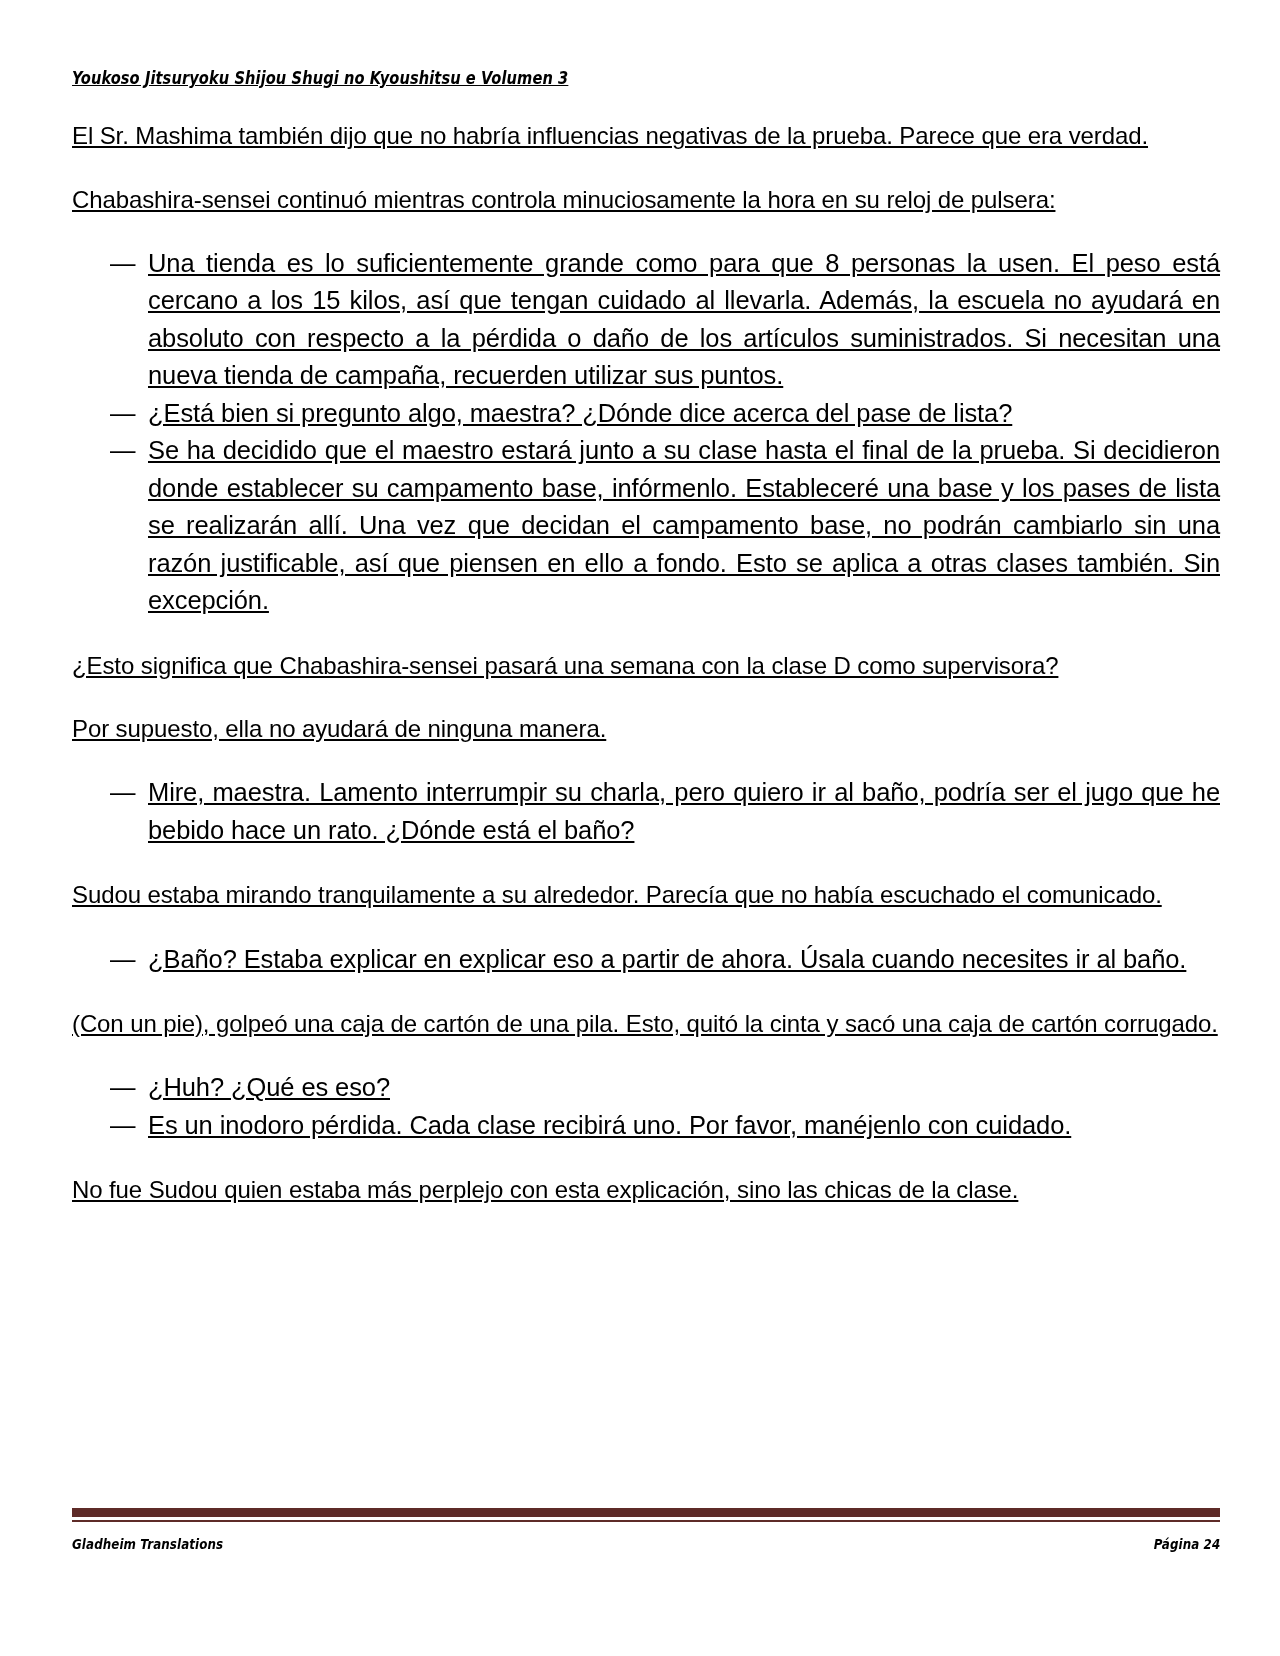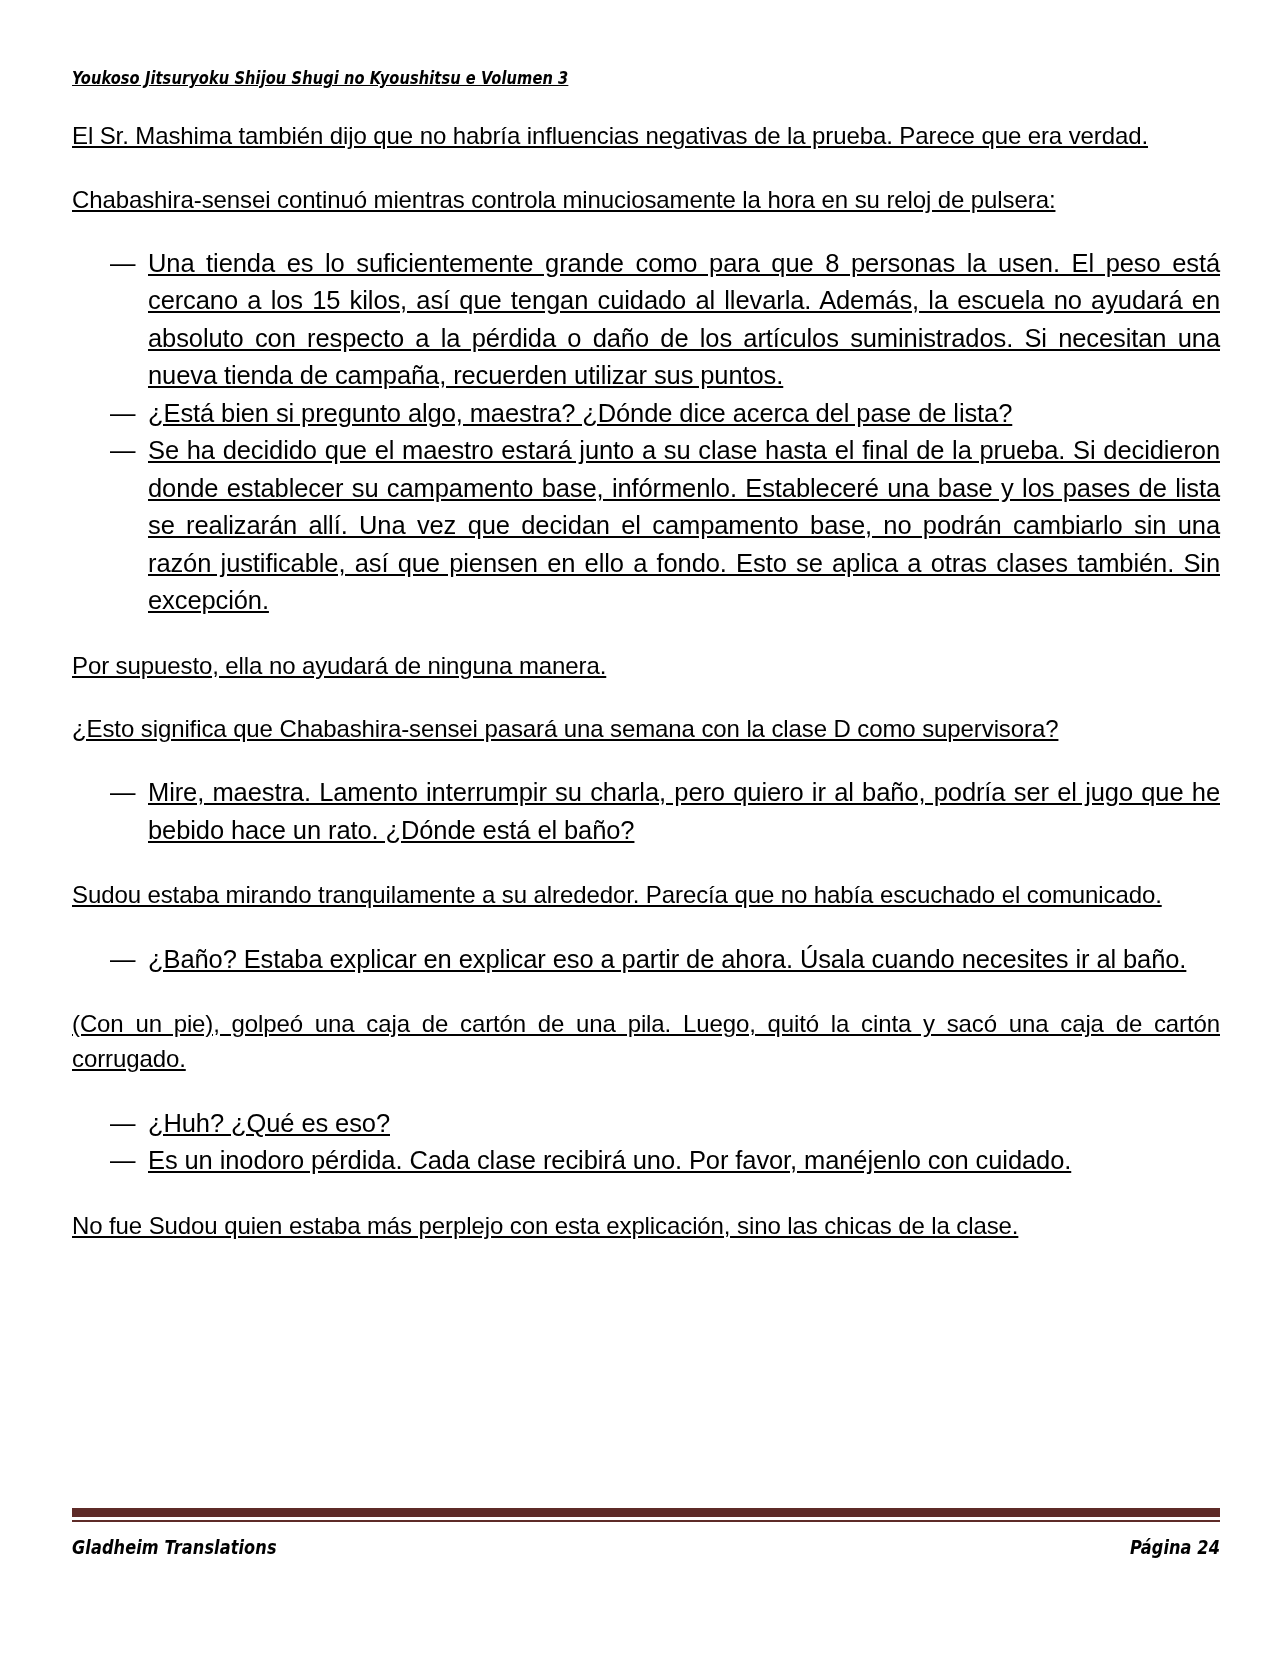--- a/index.html
+++ b/index.html
@@ -108,21 +108,21 @@
     width: 100%;
   }
   .footer-row {
     display: flex;
     justify-content: space-between;
     align-items: flex-start;
     margin-top: 14px;
     font-family: "DejaVu Sans", sans-serif;
     font-weight: bold;
     font-style: italic;
-    font-size: 19px;
+    font-size: 14px;
     letter-spacing: 0.1px;
   }
   .footer-left, .footer-right {
     white-space: nowrap;
     transform: scaleX(0.85);
   }
   .footer-left { transform-origin: left center; }
   .footer-right { transform-origin: right center; }
 </style>
 </head>
@@ -148,41 +148,41 @@
         <li class="single">
           <span class="dash">—</span>
           <span>¿Está bien si pregunto algo, maestra? ¿Dónde dice acerca del pase de lista?</span>
         </li>
         <li>
           <span class="dash">—</span>
           <span>Se ha decidido que el maestro estará junto a su clase hasta el final de la prueba. Si decidieron donde establecer su campamento base, infórmenlo. Estableceré una base y los pases de lista se realizarán allí. Una vez que decidan el campamento base, no podrán cambiarlo sin una razón justificable, así que piensen en ello a fondo. Esto se aplica a otras clases también. Sin excepción.</span>
         </li>
       </ul>
 
+      <p class="para">¿Esto significa que Chabashira-sensei pasará una semana con la clase D como supervisora?</p>
+
       <p class="para">Por supuesto, ella no ayudará de ninguna manera.</p>
 
-      <p class="para">¿Esto significa que Chabashira-sensei pasará una semana con la clase D como supervisora?</p>
-
       <ul class="dash-list">
         <li>
           <span class="dash">—</span>
           <span>Mire, maestra. Lamento interrumpir su charla, pero quiero ir al baño, podría ser el jugo que he bebido hace un rato. ¿Dónde está el baño?</span>
         </li>
       </ul>
 
       <p class="para">Sudou estaba mirando tranquilamente a su alrededor. Parecía que no había escuchado el comunicado.</p>
 
       <ul class="dash-list">
         <li>
           <span class="dash">—</span>
           <span>¿Baño? Estaba explicar en explicar eso a partir de ahora. Úsala cuando necesites ir al baño.</span>
         </li>
       </ul>
 
-      <p class="para">(Con un pie), golpeó una caja de cartón de una pila. Luego, quitó la cinta y sacó una caja de cartón corrugado.</p>
+      <p class="para">(Con un pie), golpeó una caja de cartón de una pila. Esto, quitó la cinta y sacó una caja de cartón corrugado.</p>
 
       <ul class="dash-list">
         <li class="single">
           <span class="dash">—</span>
           <span>¿Huh? ¿Qué es eso?</span>
         </li>
         <li class="single">
           <span class="dash">—</span>
           <span>Es un inodoro pérdida. Cada clase recibirá uno. Por favor, manéjenlo con cuidado.</span>
         </li>

